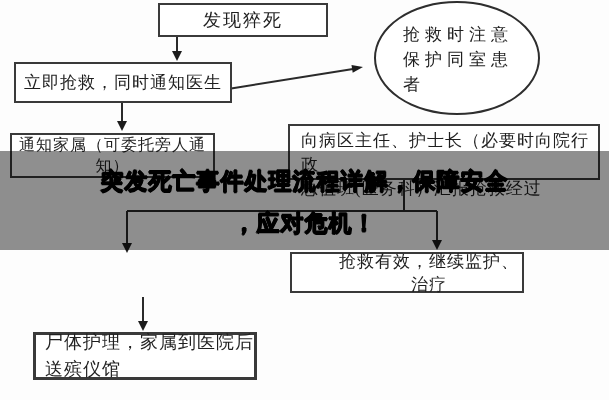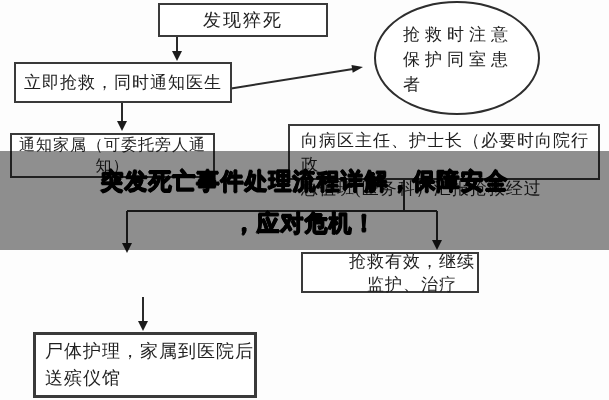--- a/index.html
+++ b/index.html
@@ -15,22 +15,22 @@
     position:absolute;background:#ffffff;border:2px solid #3a3a3a;
     box-sizing:border-box;z-index:2;font-size:17px;letter-spacing:1px;
     display:flex;align-items:center;justify-content:center;text-align:center;
   }
   .node.left-align{justify-content:flex-end;text-align:left;}
   #node-discover{left:158px;top:3px;width:170px;height:34px;font-size:18px;letter-spacing:2px;align-items:center;}
   #node-rescue{left:14px;top:62px;width:218px;height:41px;}
   #node-notify-family{left:10px;top:133px;width:205px;height:45px;font-size:16px;}
   #node-report{left:288px;top:124px;width:312px;height:56px;align-items:flex-start;padding:3px 0 0 11px;line-height:24px;}
   #node-failed{left:3px;top:255px;width:255px;height:42px;}
-  #node-success{left:301px;top:252px;width:178px;height:41px;padding-left:44px;}
-  #node-body-care{left:33px;top:332px;width:224px;height:66px;border-width:3px;padding-left:5px;line-height:27px;font-size:18px;}
+  #node-success{left:290px;top:252px;width:234px;height:41px;padding-left:44px;}
+  #node-body-care{left:33px;top:332px;width:224px;height:48px;border-width:3px;padding-left:5px;line-height:27px;font-size:18px;}
   .two-line{display:block;}
   .two-line span{display:block;}
   
   #node-protect{
     position:absolute;left:374px;top:1px;width:166px;height:114px;z-index:2;
     border:2px solid #2e2e2e;border-radius:50%;background:#ffffff;box-sizing:border-box;
   }
   #node-protect .ellipse-text{
     position:absolute;left:27px;top:19px;width:122px;
     font-size:17px;line-height:25px;letter-spacing:5px;text-align:left;

